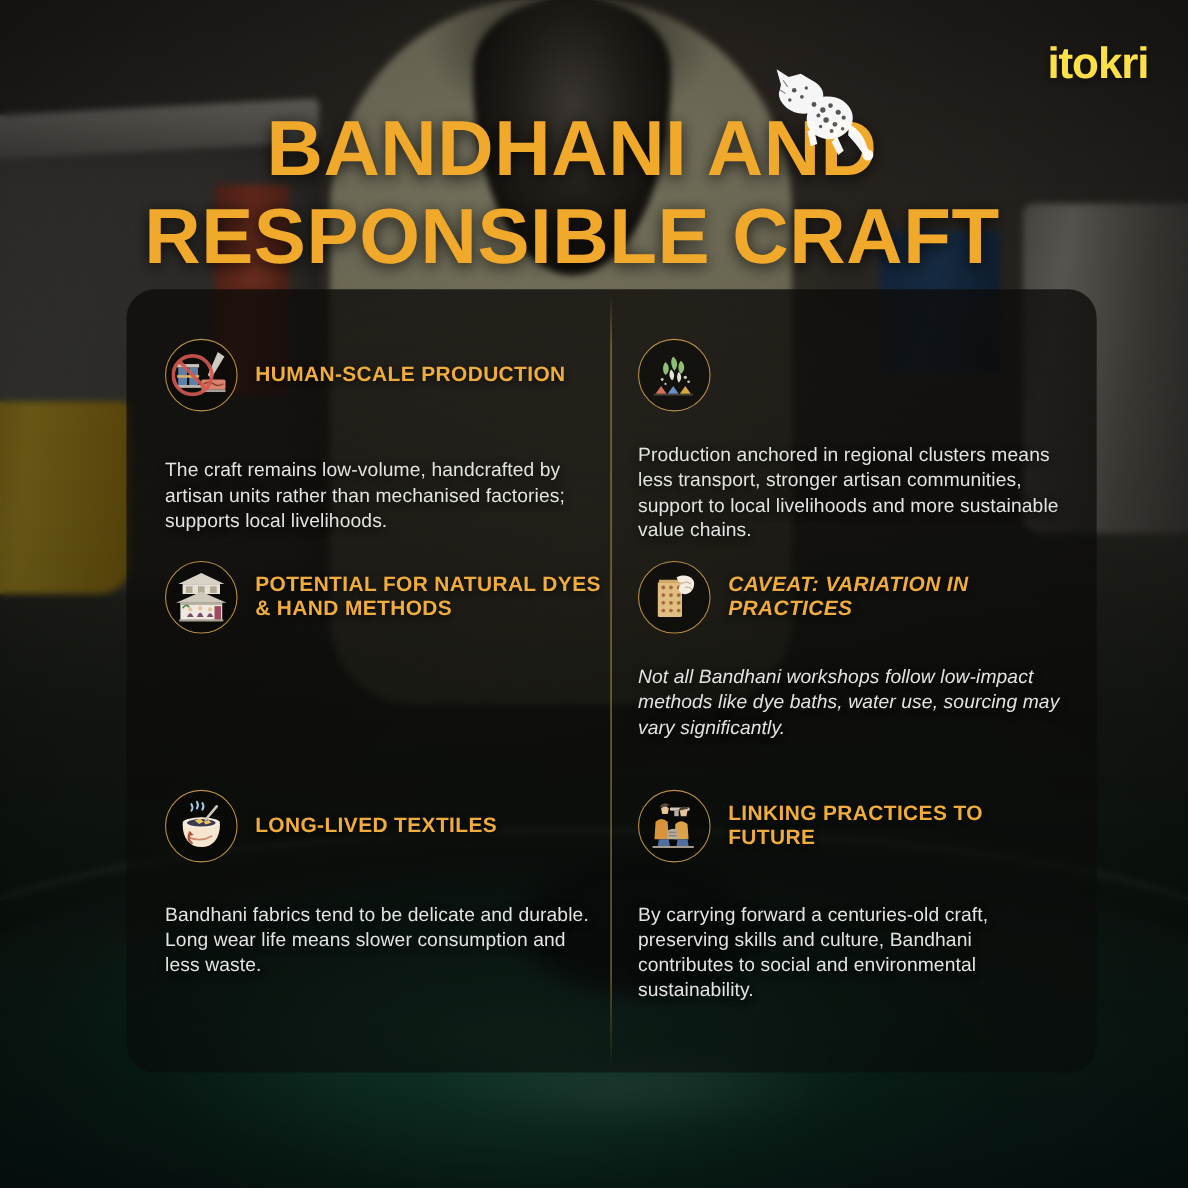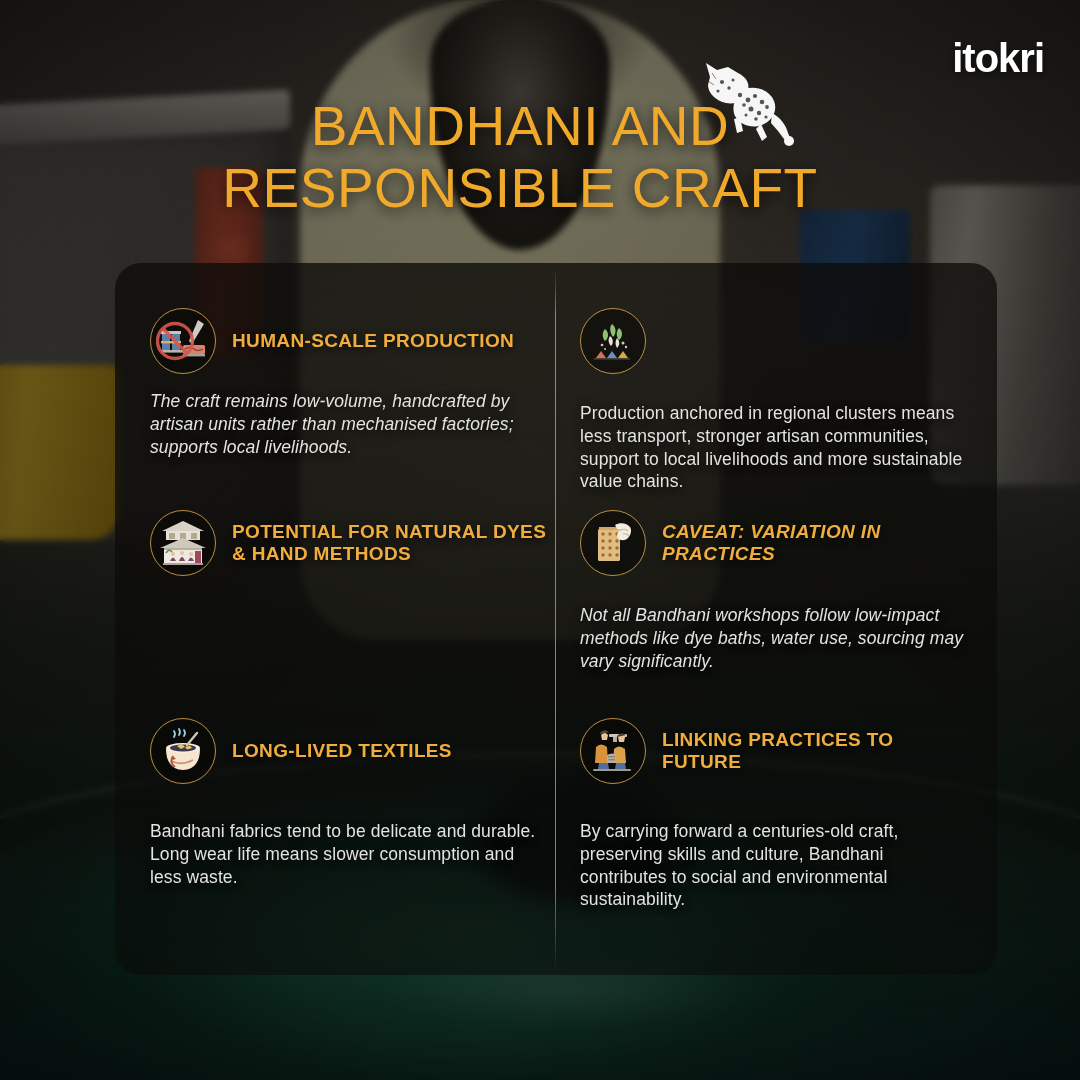--- a/index.html
+++ b/index.html
@@ -121,28 +121,28 @@
     background:radial-gradient(ellipse 78% 72% at 50% 46%,
       transparent 0%, rgba(0,0,0,.30) 62%, rgba(0,0,0,.62) 100%);
   }
 
   
   .header { position:absolute; left:0; top:0; width:1080px; height:250px; }
   .title {
     position:absolute; left:0; top:96px; width:1080px;
     text-align:center;
     color:#f0a92b;
-    font-size:55px; font-weight:normal; line-height:1.12;
+    font-size:71px; font-weight:bold; line-height:1.12;
     letter-spacing:.5px;
     text-shadow:0 3px 14px rgba(0,0,0,.75);
     padding:0 120px 0 80px;
   }
   .logo {
     position:absolute; right:36px; top:38px;
-    color:#ffffff;
+    color:#fde047;
     font-size:40px; font-weight:bold; letter-spacing:-1px;
     line-height:1;
     text-shadow:0 2px 8px rgba(0,0,0,.6);
   }
   .cat-motif {
     position:absolute; left:688px; top:55px; width:108px; height:95px;
     opacity:.96;
   }
 
   
@@ -188,21 +188,21 @@
   }
   .card.c1 .card-title, .card.c3 .card-title, .card.c5 .card-title { max-width:300px; }
   .card-body {
     margin-top:28px;
     color:#e3e3e1;
     font-size:17.5px; line-height:1.30;
     letter-spacing:.1px;
     text-shadow:0 2px 8px rgba(0,0,0,.85);
     max-width:392px;
   }
-  .card.c0 .card-body { margin-top:16px;font-style:italic; }
+  .card.c0 .card-body { margin-top:42px; }
   .card.c4 .card-body, .card.c5 .card-body { margin-top:36px; }
 </style>
 </head>
 <body>
 
 <div id="bg">
   <div class="bg-base"></div>
   <div class="tub-left"></div>
   <div class="can-red"></div>
   <div class="bucket-yellow"></div>

